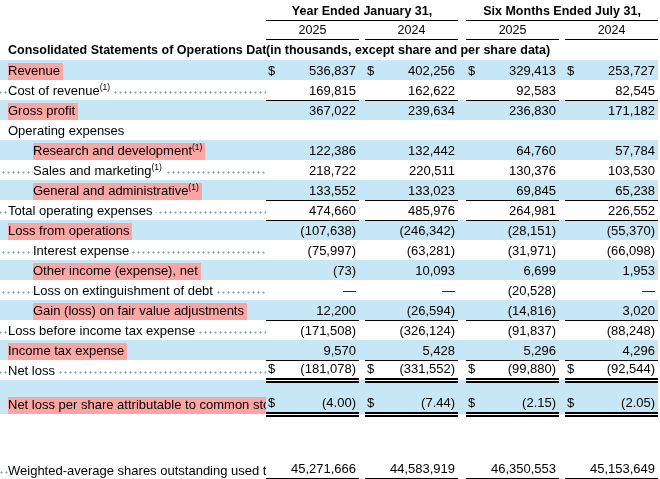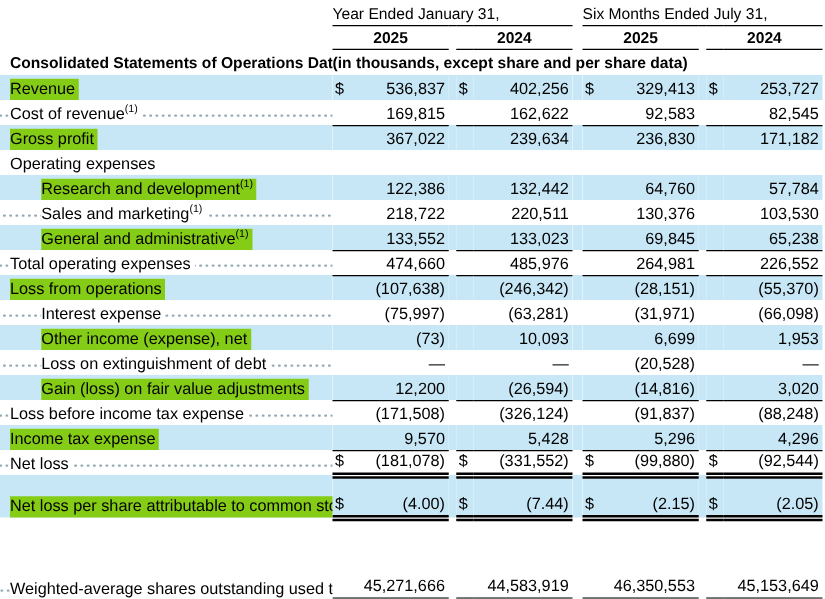--- a/index.html
+++ b/index.html
@@ -1,39 +1,39 @@
 <!DOCTYPE html>
 <html><head>
 <meta charset="utf-8">
 <style>
   html,body{margin:0;padding:0;background:#fff;}
   body{font-family:"Liberation Sans","DejaVu Sans",sans-serif;color:#000;}
   .sheet{width:660px;height:479px;overflow:hidden;background:#fff;}
   table{border-collapse:collapse;table-layout:fixed;width:658px;font-size:13px;}
   td,th{padding:0;vertical-align:bottom;white-space:nowrap;overflow:hidden;}
   
-  .grp{font-weight:normal;text-align:left;font-size:12.5px;border-bottom:1.5px solid #000;padding-bottom:2px;height:18px;}
-  .yr{font-weight:bold;text-align:center;font-size:12.5px;border-bottom:1.5px solid #000;padding:2px 0 2px 0;height:14px;}
+  .grp{font-weight:bold;text-align:center;font-size:12.5px;border-bottom:1.5px solid #000;padding-bottom:2px;height:18px;}
+  .yr{font-weight:normal;text-align:center;font-size:12.5px;border-bottom:1.5px solid #000;padding:2px 0 2px 0;height:14px;}
   .ttl{font-weight:bold;font-size:12.5px;padding:3px 0 3px 8px;}
   .note{font-weight:bold;font-size:12.5px;text-align:left;padding:3px 0;}
   
   tr.r{height:20px;}
   tr.shade td{background:#c8e7f6;}
   tr.tall2{height:34px;}
   tr.tall4{height:66px;}
   td.lblcell{padding-left:8px;padding-bottom:2px;font-size:13px;line-height:15px;}
   td.lblcell.ind{padding-left:33px;}
   td.lblcell.hang{padding-left:24px;text-indent:-16px;}
   td.lead{background-image:radial-gradient(circle,#8fa6b2 0.9px,transparent 1.2px);
           background-size:5px 3px;background-repeat:repeat-x;
           background-position:8px calc(100% - 6px);}
   td.lead.ind{background-position:26px calc(100% - 6px);}
   td.lead.hang{background-position:24px calc(100% - 6px);}
   .lblmask{padding-bottom:4px;padding-right:3px;background:#fff;}
-  tr.shade .lblmask{background:#84cc16;}
+  tr.shade .lblmask{background:#fca5a5;}
   sup{font-size:8.5px;line-height:0;vertical-align:super;}
   td.usd{text-align:left;padding:0 0 2px 2px;}
   td.val{text-align:right;padding:0 3px 2px 0;}
   td.bb-s{border-bottom:1.5px solid #000;}
   td.bb-d{border-bottom:5px double #000;}
   td.spc{background:transparent !important;}
   tr.shade td.spc{background:#c8e7f6 !important;}
 </style>
 </head>
 <body>

